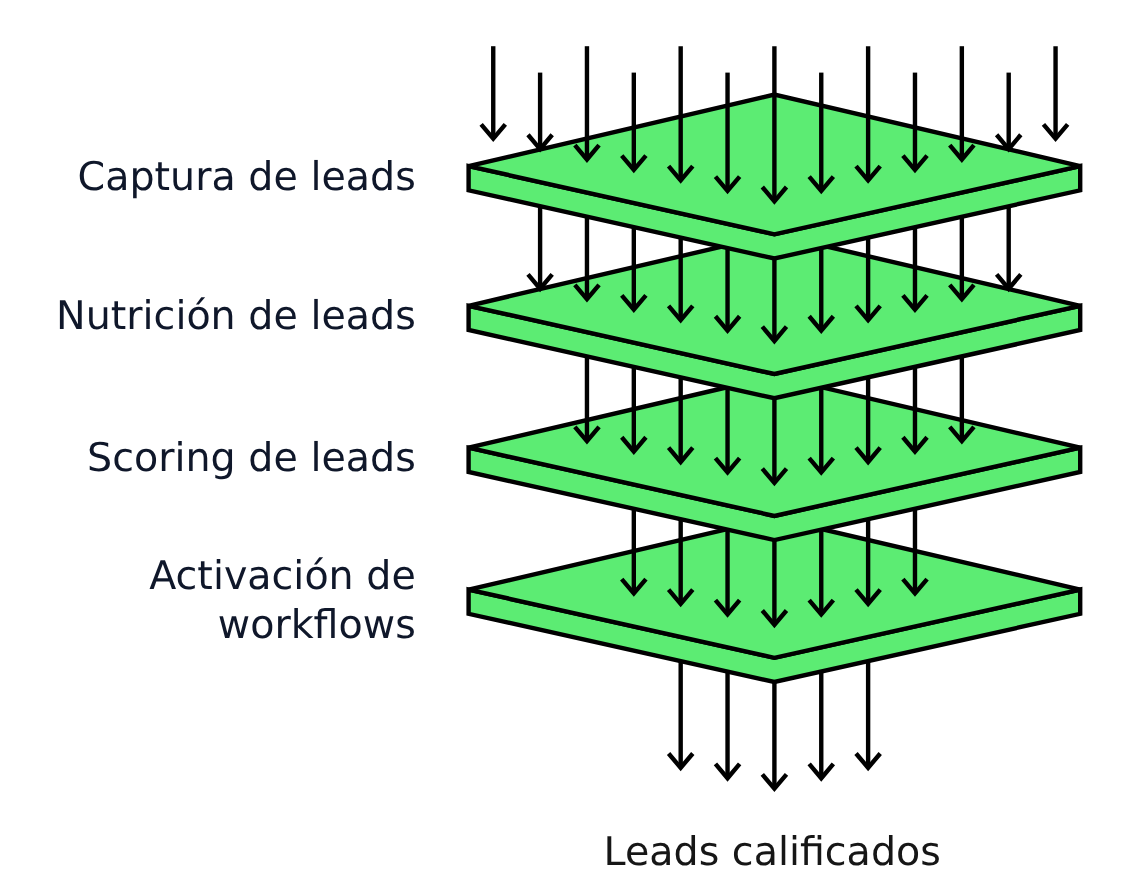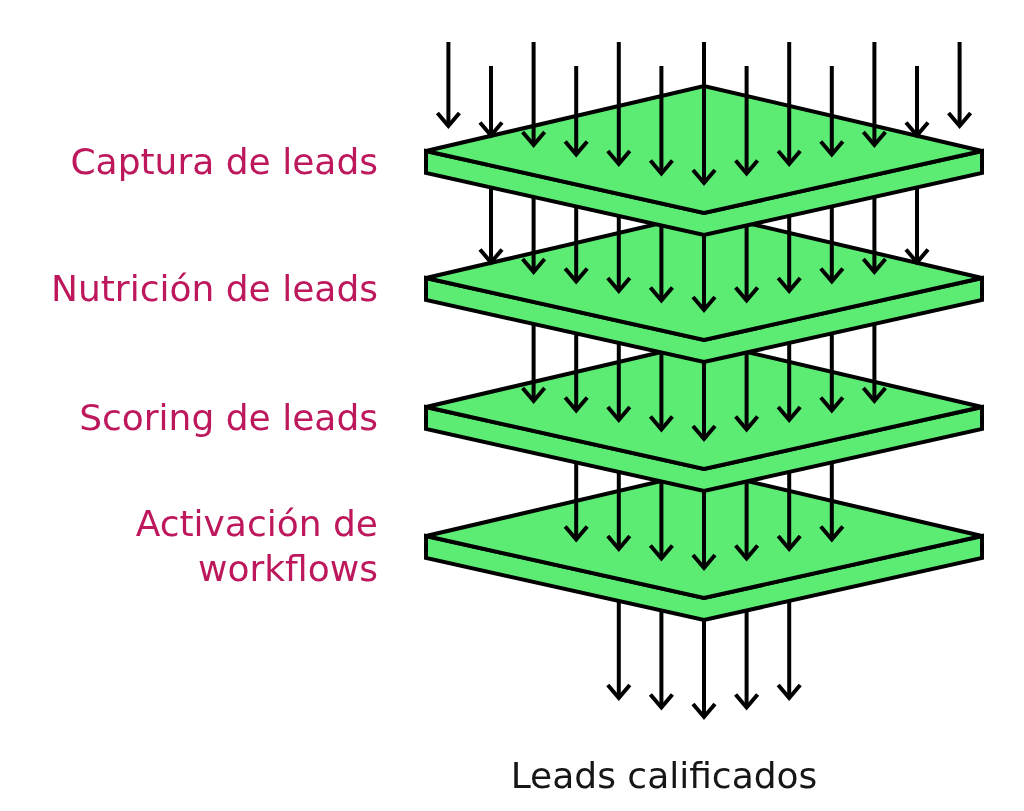--- a/index.html
+++ b/index.html
@@ -14,31 +14,31 @@
     background: #ffffff;
     overflow: hidden;
     font-family: "DejaVu Sans", sans-serif;
   }
   .layer-label {
     position: absolute;
     right: 646px;
     transform: translateY(-50%);
     font-size: 36px;
     line-height: 1.25;
-    color: #be185d;
+    color: #0f172a;
     text-align: right;
     white-space: pre-line;
   }
   .label-captura   { top: 161px; }
   .label-nutricion { top: 288px; }
   .label-scoring   { top: 417px; }
   .label-activacion{ top: 546px; }
   .bottom-label {
     position: absolute;
-    left: 664px;
+    left: 702px;
     top: 775px;
     transform: translate(-50%, -50%);
     font-size: 36px;
     color: #161616;
     white-space: nowrap;
   }
   svg.diagram {
     position: absolute;
     left: 0;
     top: 0;

